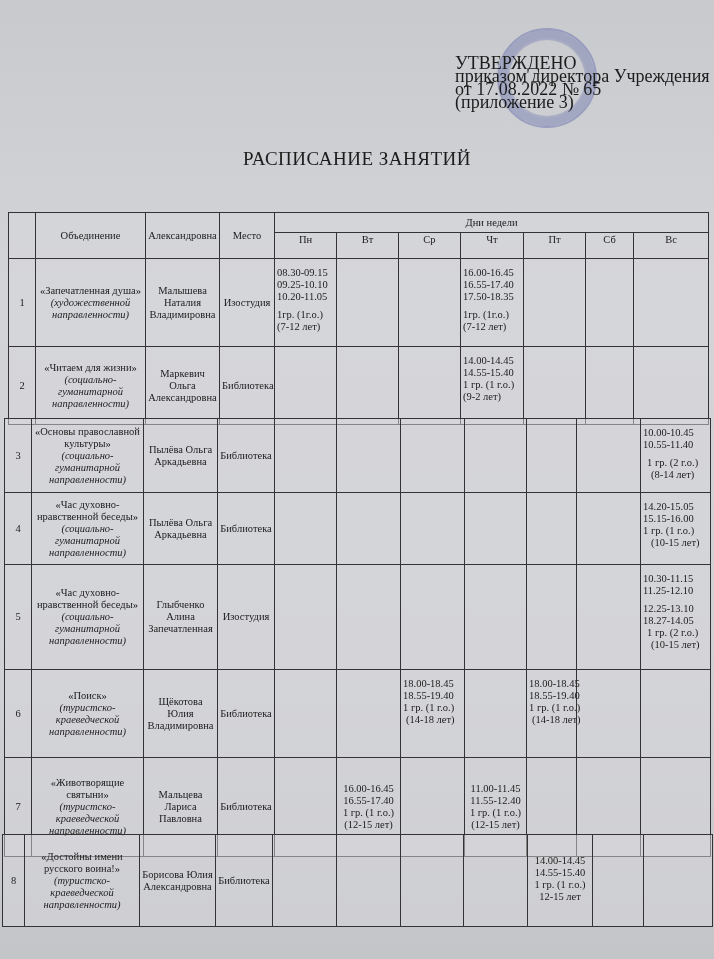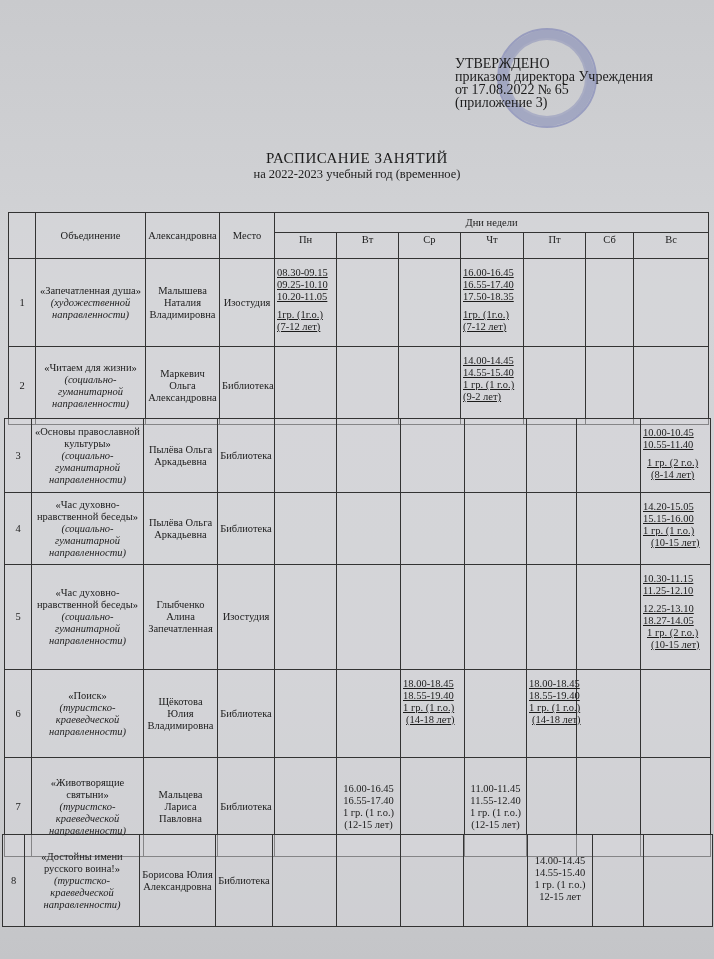--- a/index.html
+++ b/index.html
@@ -5,64 +5,63 @@
   html, body { margin: 0; padding: 0; }
   body {
     width: 714px; height: 959px; overflow: hidden;
     background: linear-gradient(180deg, #c9cacd 0%, #d3d4d7 30%, #d0d1d4 70%, #c4c5c8 100%);
     font-family: "Liberation Serif", "DejaVu Serif", serif;
     color: #1c1c1c;
     position: relative;
   }
   .approval {
     position: absolute; left: 455px; top: 57px;
-    font-size: 14px; line-height: 13px;
+    font-size: 18px; line-height: 13px;
   }
   .stamp {
     position: absolute; left: 497px; top: 28px;
     width: 96px; height: 96px; border-radius: 50%;
     border: 2px solid rgba(90,100,170,0.45);
     box-shadow: inset 0 0 0 8px rgba(90,100,170,0.08), inset 0 0 0 10px rgba(90,100,170,0.3);
   }
   .title-block {
     position: absolute; left: 0; top: 150px; width: 714px; text-align: center;
   }
-  .title-block .t1 { font-size: 15px; letter-spacing: 0.5px; line-height: 17px; }
+  .title-block .t1 { font-size: 19px; letter-spacing: 0.5px; line-height: 17px; }
   .title-block .t2, .title-block .t3 { font-size: 12.5px; line-height: 14px; }
 
   table.sched {
     position: absolute; border-collapse: collapse; table-layout: fixed;
     font-size: 10.5px; line-height: 12px;
     background: rgba(215,216,219,0.5);
   }
   table.sched td, table.sched th {
     border: 1px solid #333;
     text-align: center; vertical-align: middle; padding: 1px 2px;
     font-weight: normal;
   }
   .dir { font-style: italic; }
-  .times { text-align: left !important; vertical-align: top !important; padding-top: 8px !important; text-decoration: underline; }
+  .times { text-align: left !important; vertical-align: top !important; padding-top: 8px !important; }
   .times div { white-space: nowrap; }
   .gap { height: 6px; }
 </style>
 </head>
 <body>
 
 <div class="stamp"></div>
 
 <div class="approval">
   <div>УТВЕРЖДЕНО</div>
   <div>приказом директора Учреждения</div>
   <div>от  17.08.2022 № 65</div>
   <div>(приложение 3)</div>
 </div>
 
 <div class="title-block">
   <div class="t1">РАСПИСАНИЕ   ЗАНЯТИЙ</div>
-  <div class="t3">на  2022-2023  учебный год (временное)</div>
 </div>
 
 <table class="sched" style="left:8px; top:212px; width:700px;">
   <colgroup>
     <col style="width:27px">
       <col style="width:110px">
       <col style="width:74px">
       <col style="width:55px">
     <col style="width:62px">
       <col style="width:62px">

